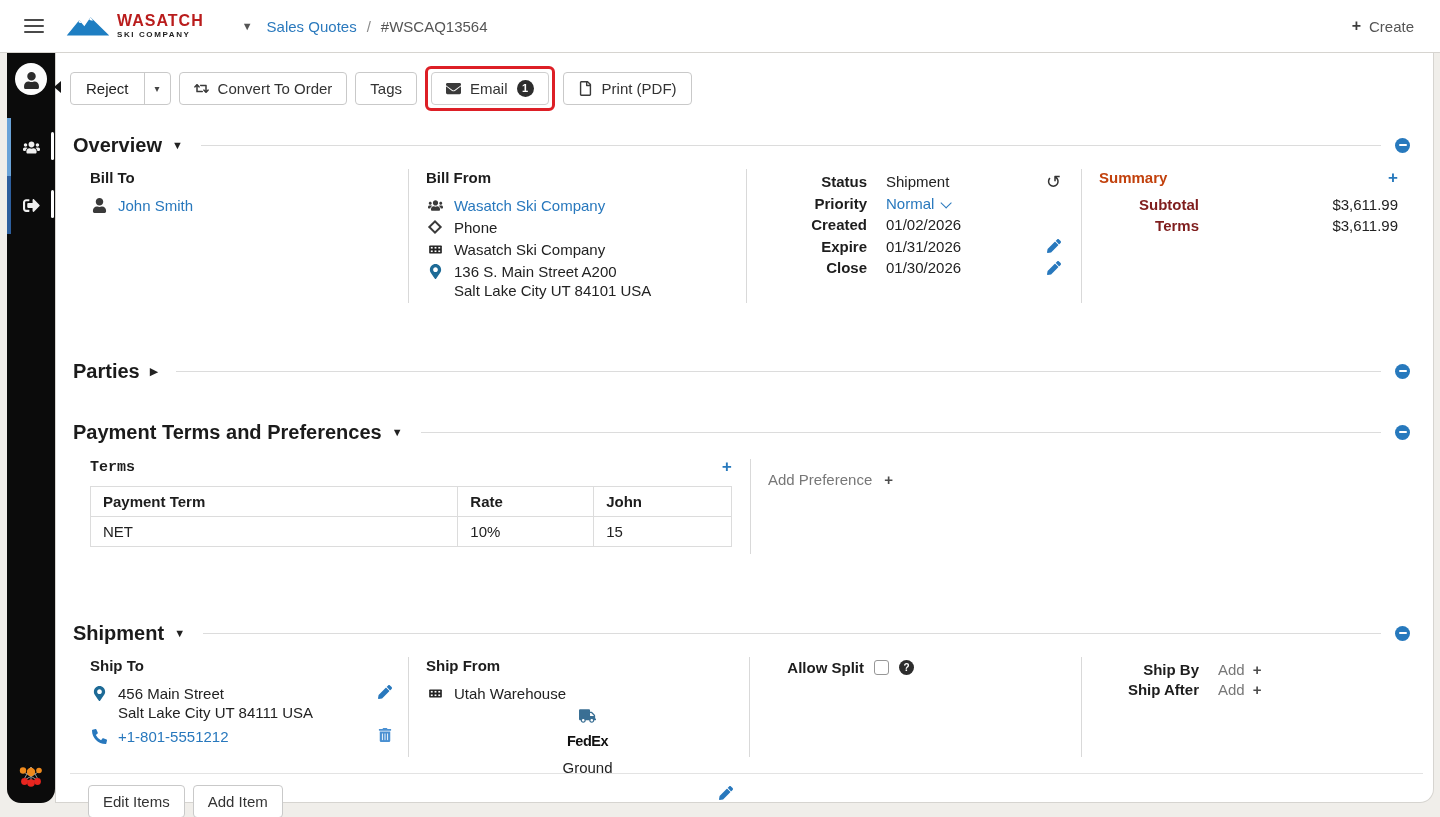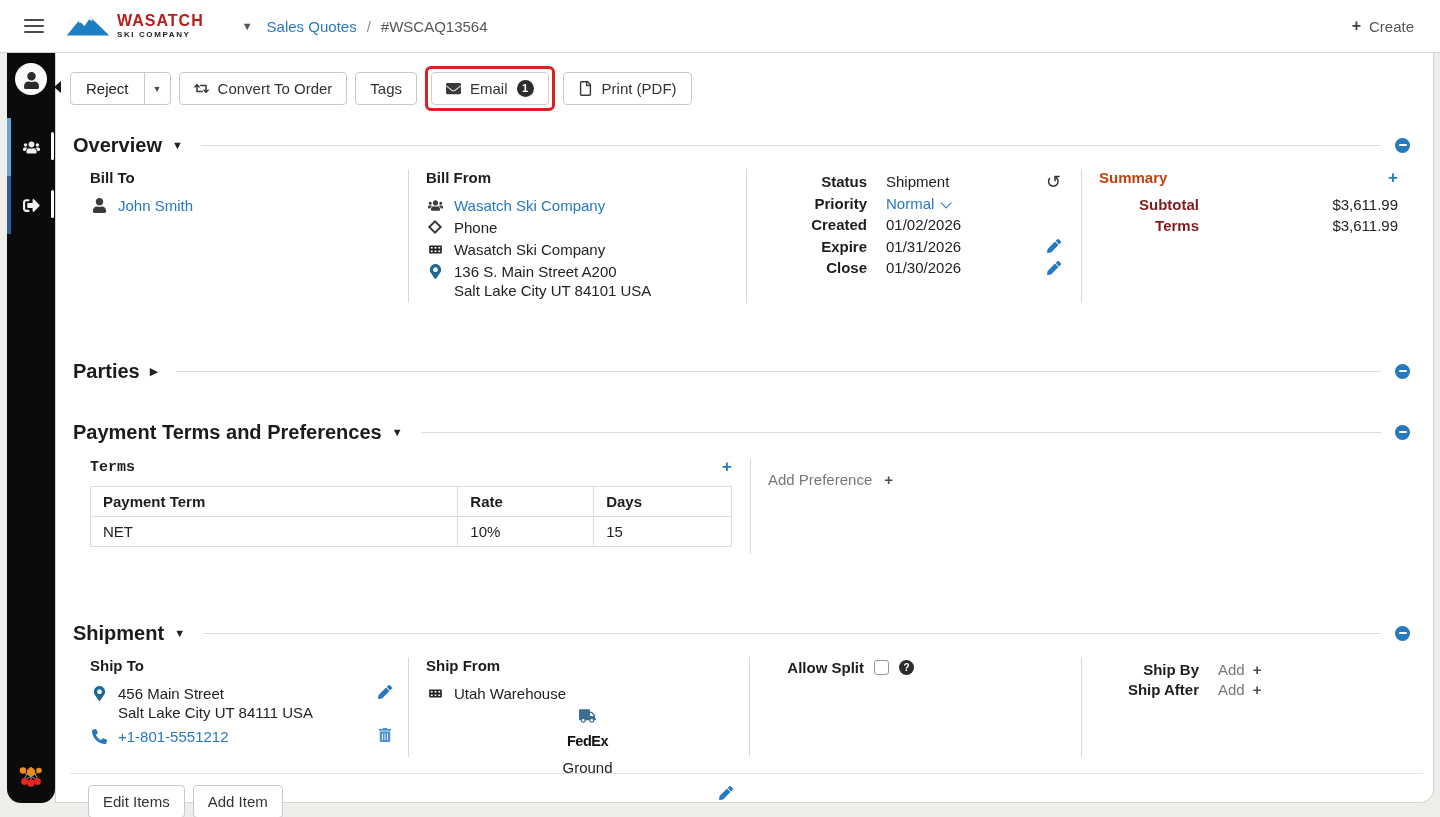--- a/index.html
+++ b/index.html
@@ -375,21 +375,21 @@
         <div class="pay-left">
           <div class="terms-head" style="width:642px;font-family:Liberation Mono, monospace;">
             <span class="terms-title">Terms</span>
             <span class="blue-plus">+</span>
           </div>
           <table class="terms">
             <thead>
               <tr>
                 <th class="c1">Payment Term</th>
                 <th class="c2">Rate</th>
-                <th class="c3">Days</th>
+                <th class="c3">John</th>
               </tr>
             </thead>
             <tbody>
               <tr>
                 <td>NET</td>
                 <td>10%</td>
                 <td>15</td>
               </tr>
             </tbody>
           </table>

